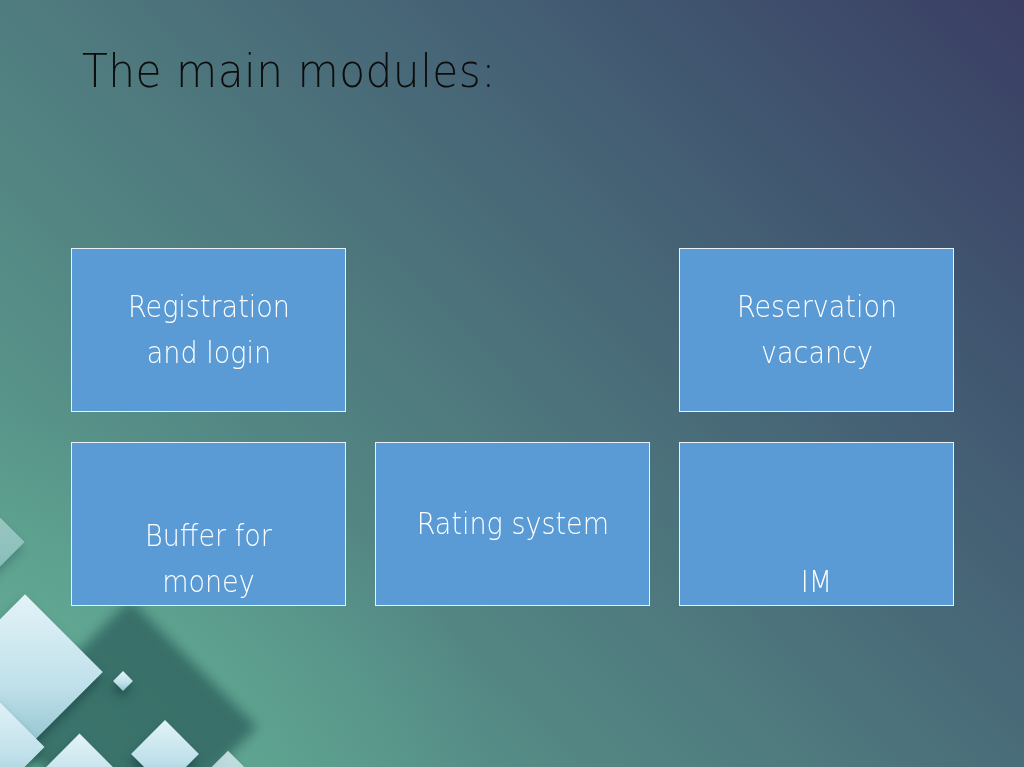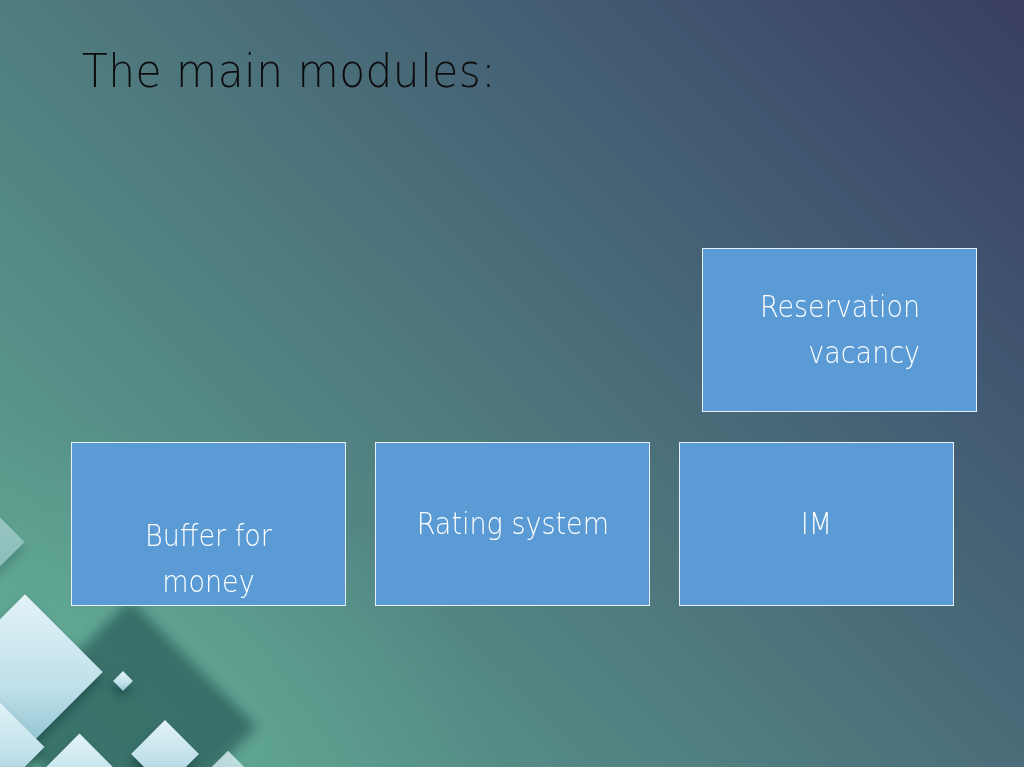--- a/index.html
+++ b/index.html
@@ -48,28 +48,32 @@
     <div class="sq" style="left:-30px; top:150px; width:110px; height:110px;"></div>
     <div class="sq" style="left:-40px; top:245px; width:70px; height:70px;"></div>
     <div class="sq" style="left:116px; top:207px; width:14px; height:14px;"></div>
     <div class="sq" style="left:141px; top:263px; width:48px; height:48px;"></div>
     <div class="sq" style="left:52px; top:278px; width:55px; height:55px;"></div>
     <div class="sq" style="left:208px; top:292px; width:40px; height:40px; opacity:0.8;"></div>
   </div>
 
   <div class="title">The main modules:</div>
 
-  <div class="box" style="left:702px; top:248px;text-align:right;">
+  <div class="box" style="left:71px; top:248px;">
+    <span>Registration
+and login</span>
+  </div>
+  <div class="box" style="left:679px; top:248px;">
     <span>Reservation
 vacancy</span>
   </div>
   <div class="box" style="left:71px; top:442px;align-items:flex-end;">
     <span>Buffer for
 money</span>
   </div>
   <div class="box" style="left:375px; top:442px;padding-left:18px;">
     <span>Rating system</span>
   </div>
-  <div class="box" style="left:679px; top:442px;">
+  <div class="box" style="left:679px; top:442px;align-items:flex-end;">
     <span>IM</span>
   </div>
 
 </div>
 
 </body></html>

